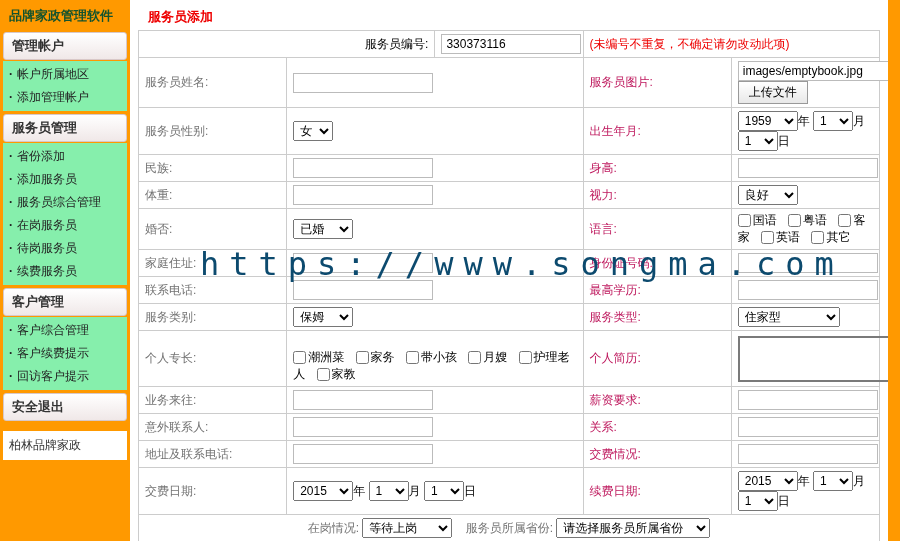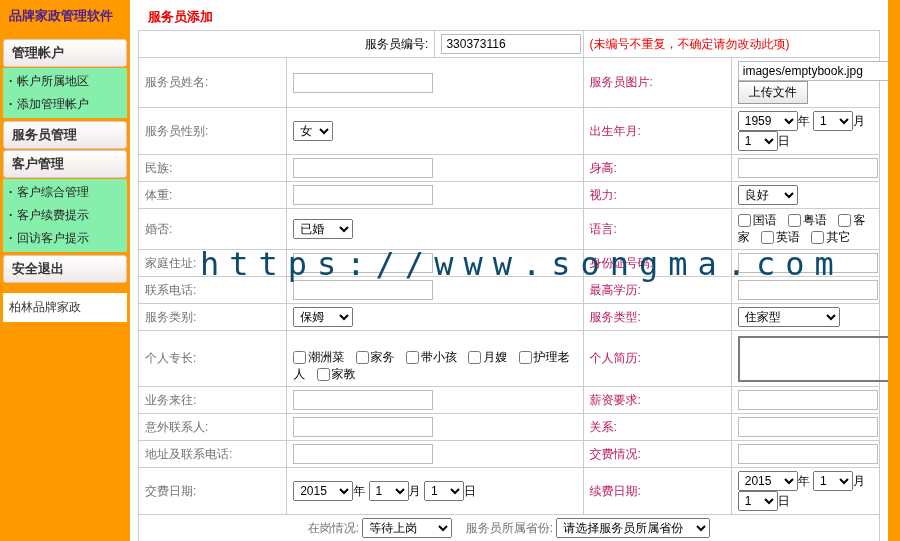--- a/index.html
+++ b/index.html
@@ -1,19 +1,19 @@
 <!DOCTYPE html>
 <html><head>
 <meta charset="utf-8">
 <style>
 * { box-sizing: border-box; margin: 0; padding: 0; }
 body { font-family: "Microsoft YaHei", sans-serif; font-size: 12px; background: #fff; width: 900px; height: 541px; overflow: hidden; position: relative; }
 .app { display: flex; height: 100%; }
 .sidebar { width: 130px; background: #ff9900; padding: 4px 3px; }
-.app-title { color: #4c1d95; font-weight: bold; font-size: 13px; padding: 3px 6px; margin-bottom: 11px; }
+.app-title { color: #14532d; font-weight: bold; font-size: 13px; padding: 3px 6px; margin-bottom: 4px; }
 .nav-group-header { background: linear-gradient(#fff, #f0e8e8); border: 1px solid #d8c8c8; border-radius: 3px; padding: 4px 8px; font-weight: bold; color: #333; font-size: 13px; margin-bottom: 1px; cursor: pointer; }
 .nav-items { background: #86efac; padding: 2px 0; margin-bottom: 3px; }
 .nav-item { padding: 3px 6px; color: #222; cursor: pointer; }
 .nav-item::before { content: "·"; margin-right: 4px; font-weight: bold; }
 .brand-footer { background: #fff; padding: 6px; margin-top: 10px; font-weight: normal; color: #333; }
 .main { flex: 1; background: #fff; padding: 4px 8px 8px 8px; overflow: auto; border-right: 12px solid #ff9900; }
 .page-title { color: #e00; font-weight: bold; padding: 4px 10px; font-size: 13px; }
 .form-table { width: 100%; border-collapse: collapse; table-layout: fixed; }
 .form-table td { border: 1px solid #ccc; padding: 3px 6px; vertical-align: middle; height: 24px; }
 .lbl { color: #737373; width: 90px; }
@@ -37,20 +37,28 @@
   <div class="sidebar">
     <div class="app-title">品牌家政管理软件</div>
 
     <div class="nav-group-header">管理帐户</div>
     <div class="nav-items">
       <div class="nav-item">帐户所属地区</div>
       <div class="nav-item">添加管理帐户</div>
     </div>
 
     <div class="nav-group-header">服务员管理</div>
+    <div class="nav-items">
+      <div class="nav-item">省份添加</div>
+      <div class="nav-item">添加服务员</div>
+      <div class="nav-item">服务员综合管理</div>
+      <div class="nav-item">在岗服务员</div>
+      <div class="nav-item">待岗服务员</div>
+      <div class="nav-item">续费服务员</div>
+    </div>
 
     <div class="nav-group-header">客户管理</div>
     <div class="nav-items">
       <div class="nav-item">客户综合管理</div>
       <div class="nav-item">客户续费提示</div>
       <div class="nav-item">回访客户提示</div>
     </div>
 
     <div class="nav-group-header">安全退出</div>
 

